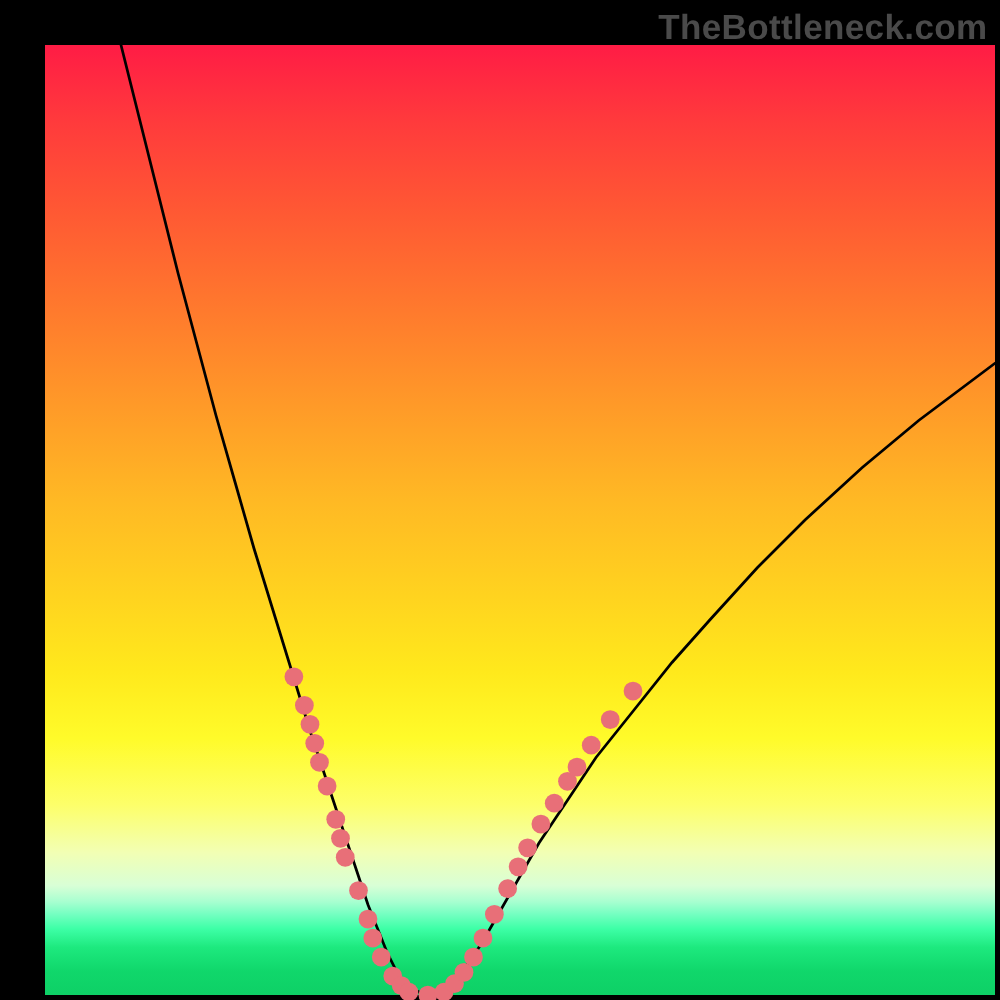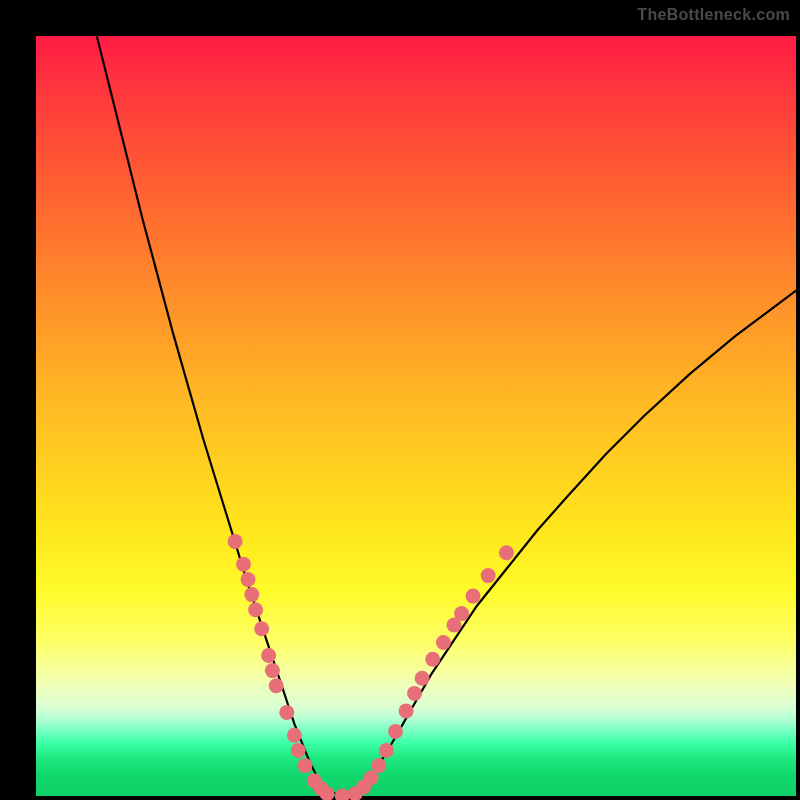--- a/index.html
+++ b/index.html
@@ -41,21 +41,21 @@
       #3effa7 93%,
       #1de97e 95%,
       #10d76b 97.5%,
       #0ed066 100%);
   }
   .watermark {
     position: absolute;
     top: 6px;
     right: 10px;
     color: #4a4a4a;
-    font-size: 16px;
+    font-size: 28px;
     font-weight: 600;
     letter-spacing: 0.3px;
     user-select: none;
   }
   svg.curve {
     position: absolute;
     left: 0; top: 0;
     width: 760px; height: 760px;
     overflow: visible;
   }

